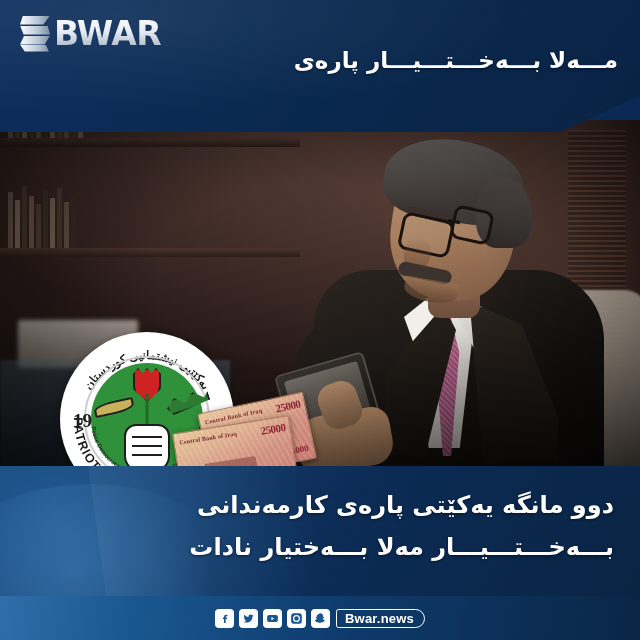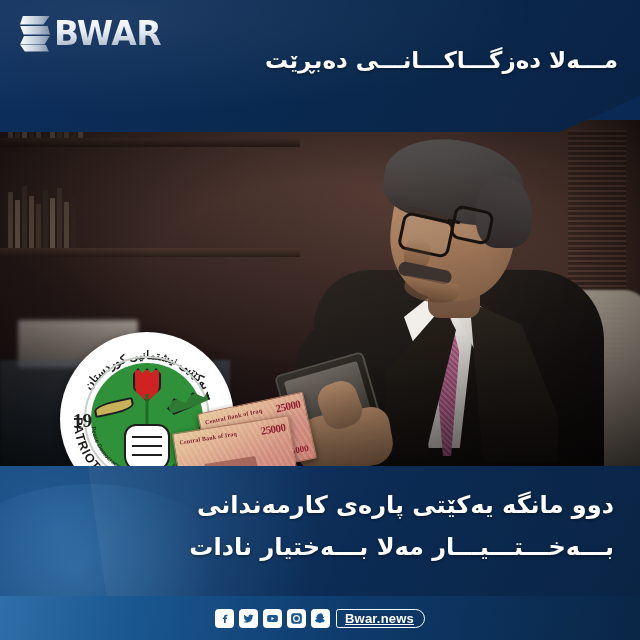--- a/index.html
+++ b/index.html
@@ -185,21 +185,21 @@
   
   .footer{position:absolute;left:0;top:596px;width:640px;height:44px;
     background:linear-gradient(100deg,#2f6ea8 0%,#19568f 22%,#0e3a6b 55%,#0a2646 100%);
     display:flex;align-items:center;justify-content:center;gap:5px;z-index:4;}
   .sicon{width:19px;height:19px;border-radius:4px;background:#ffffff;
     display:flex;align-items:center;justify-content:center;position:relative;}
   .sicon svg{display:block;}
   .handle{display:flex;align-items:center;height:19px;padding:0 10px 0 8px;margin-left:1px;
     border:1.5px solid #ffffff;border-radius:3px 11px 11px 3px;
     color:#ffffff;font-size:13px;font-weight:700;letter-spacing:.2px;
-    font-family:"Liberation Sans",sans-serif;text-decoration:underline;}
+    font-family:"Liberation Sans",sans-serif;}
 </style>
 </head>
 <body>
 
 <div class="card">
 
   <div class="photo">
     <div class="ph-wall"></div>
 
     <div class="shelf" style="left:0;top:18px;width:300px;height:9px;"></div>
@@ -323,21 +323,21 @@
     <div class="logo">
       <span class="logo-mark">
           <i></i>
           <i></i>
           <i></i>
           <i></i>
         </span>
       <span class="logo-text">BWAR</span>
     </div>
     <div class="headline">
-      <div>مـــەلا دەزگـــاكـــانـــی دەبڕێت</div>
+      <div>مـــەلا بـــەخـــتـــیـــار پارەی</div>
     </div>
   </div>
 
   <div class="bottom">
     <div class="b-ell1"></div>
     <div class="b-ell2"></div>
     <div class="b-diag"></div>
     <div class="subtext">
       <div>دوو مانگە یەکێتی پارەی کارمەندانی</div>
       <div>بـــەخـــتـــیـــار مەلا بـــەختیار نادات</div>

